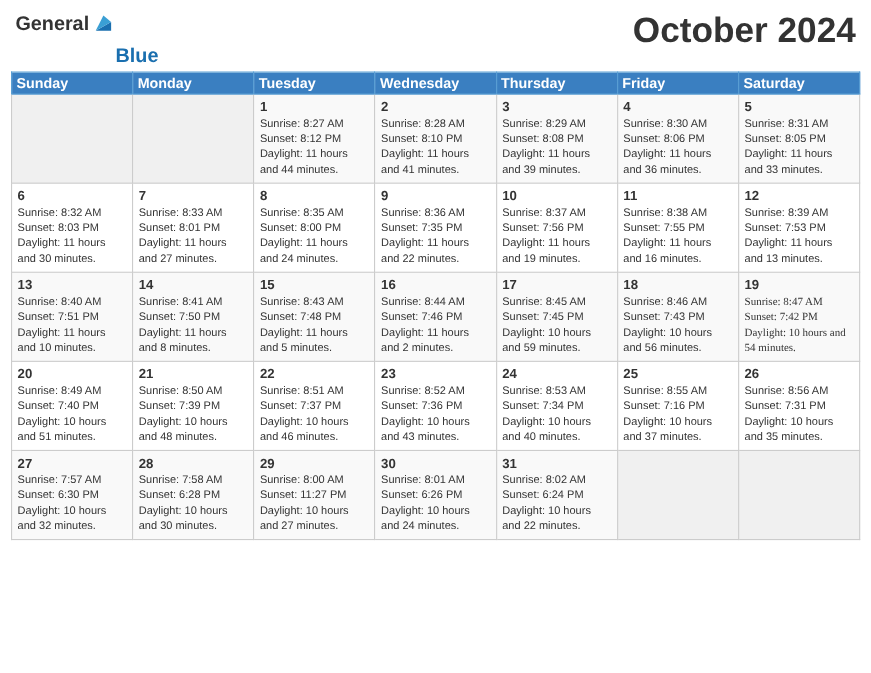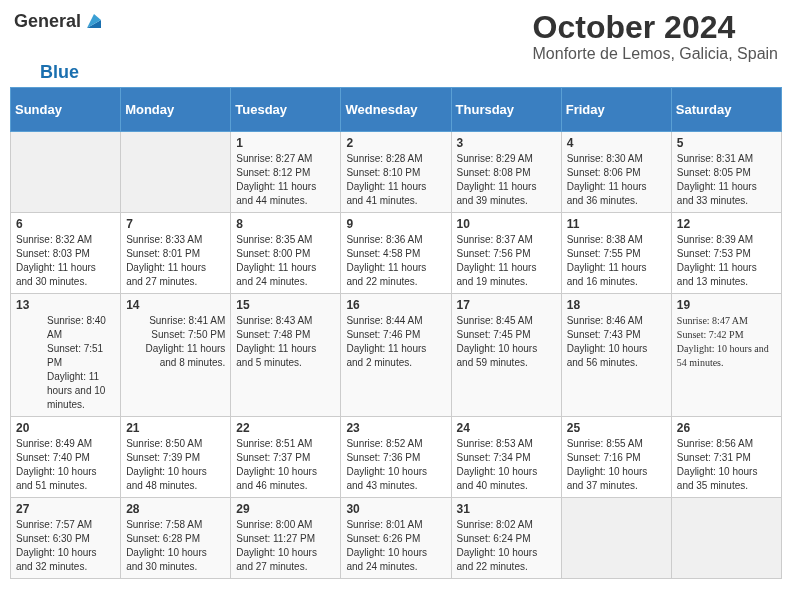--- a/index.html
+++ b/index.html
@@ -12,22 +12,21 @@
     }
     .header {
       display: flex;
       justify-content: space-between;
       align-items: flex-start;
       margin-bottom: 6px;
       padding: 0 4px;
     }
     .logo {
       display: flex;
-      flex-direction: column;
-      align-items: center;
+      align-items: flex-start;
     }
     .logo-general {
       font-size: 18px;
       font-weight: bold;
       color: #333;
       line-height: 1;
     }
     .logo-blue {
       font-size: 18px;
       font-weight: bold;
@@ -51,21 +50,21 @@
     table {
       width: 100%;
       border-collapse: collapse;
       border: 1px solid #ccc;
     }
     thead tr th {
       background-color: #3a7fc1;
       color: #fff;
       font-size: 13px;
       font-weight: bold;
-      padding: 14px 4px;
+      padding: 2px 4px;
       text-align: left;
       border: 1px solid #5a9fd4;
     }
     tbody tr td {
       border: 1px solid #ccc;
       vertical-align: top;
       padding: 4px 5px;
       font-size: 10.5px;
       color: #333;
       width: 14.28%;
@@ -102,21 +101,20 @@
       <span class="logo-general">General</span>
       <svg width="22" height="22" viewBox="0 0 22 22" style="margin-left:2px;">
         <polygon points="4,18 18,10 18,18" fill="#1a6faf"></polygon>
         <polygon points="4,18 18,10 11,4" fill="#3a9fd4"></polygon>
       </svg>
     </div>
     <span class="logo-blue">Blue</span>
   </div>
   <div class="title-block">
     <div class="month-title">October 2024</div>
-    <div class="location-title">Monforte de Lemos, Galicia, Spain</div>
   </div>
 </div>
 
 <table>
   <thead>
     <tr id="weekday-header">
     <th>Sunday</th>
         <th>Monday</th>
         <th>Tuesday</th>
         <th>Wednesday</th>
@@ -175,21 +173,21 @@
         </td>
         <td>
           <span class="day-number">8</span>
           <div class="day-info" style="white-space: pre-line;">Sunrise: 8:35 AM
 Sunset: 8:00 PM
 Daylight: 11 hours and 24 minutes.</div>
         </td>
         <td>
           <span class="day-number">9</span>
           <div class="day-info" style="white-space: pre-line;">Sunrise: 8:36 AM
-Sunset: 4:58 PM
+Sunset: 7:35 PM
 Daylight: 11 hours and 22 minutes.</div>
         </td>
         <td>
           <span class="day-number">10</span>
           <div class="day-info" style="white-space: pre-line;">Sunrise: 8:37 AM
 Sunset: 7:56 PM
 Daylight: 11 hours and 19 minutes.</div>
         </td>
         <td>
           <span class="day-number">11</span>
@@ -200,27 +198,27 @@
         <td>
           <span class="day-number">12</span>
           <div class="day-info" style="white-space: pre-line;">Sunrise: 8:39 AM
 Sunset: 7:53 PM
 Daylight: 11 hours and 13 minutes.</div>
         </td>
       </tr>
       <tr>
         <td>
           <span class="day-number">13</span>
-          <div class="day-info" style="white-space: pre-line; margin-left: 31px;">Sunrise: 8:40 AM
+          <div class="day-info" style="white-space: pre-line;">Sunrise: 8:40 AM
 Sunset: 7:51 PM
 Daylight: 11 hours and 10 minutes.</div>
         </td>
         <td>
           <span class="day-number">14</span>
-          <div class="day-info" style="white-space: pre-line; text-align: right;">Sunrise: 8:41 AM
+          <div class="day-info" style="white-space: pre-line;">Sunrise: 8:41 AM
 Sunset: 7:50 PM
 Daylight: 11 hours and 8 minutes.</div>
         </td>
         <td>
           <span class="day-number">15</span>
           <div class="day-info" style="white-space: pre-line;">Sunrise: 8:43 AM
 Sunset: 7:48 PM
 Daylight: 11 hours and 5 minutes.</div>
         </td>
         <td>

